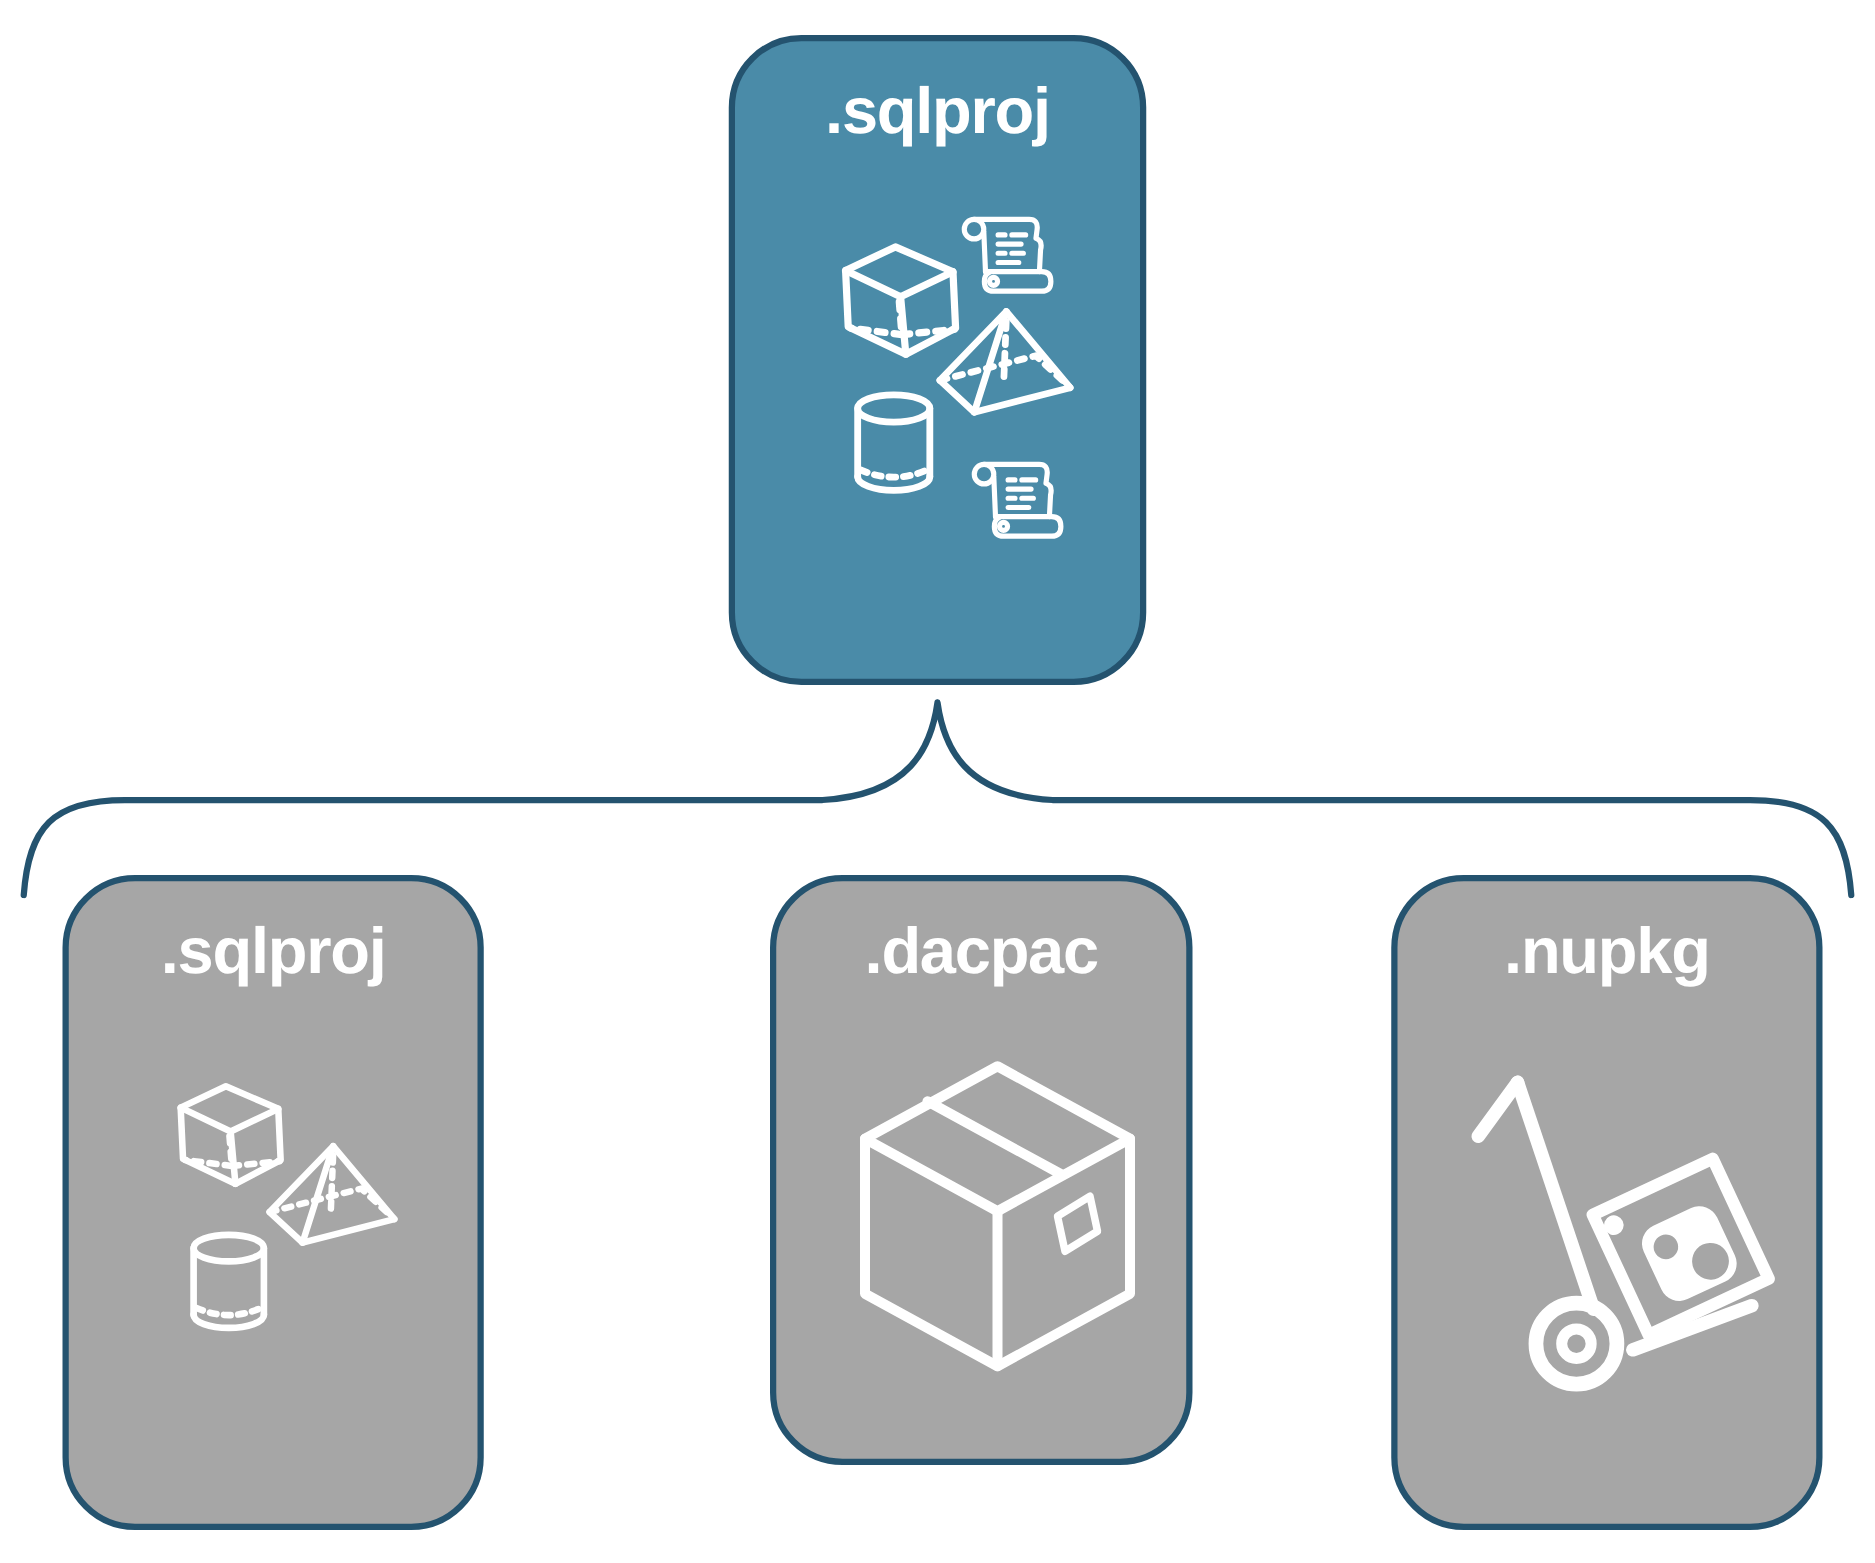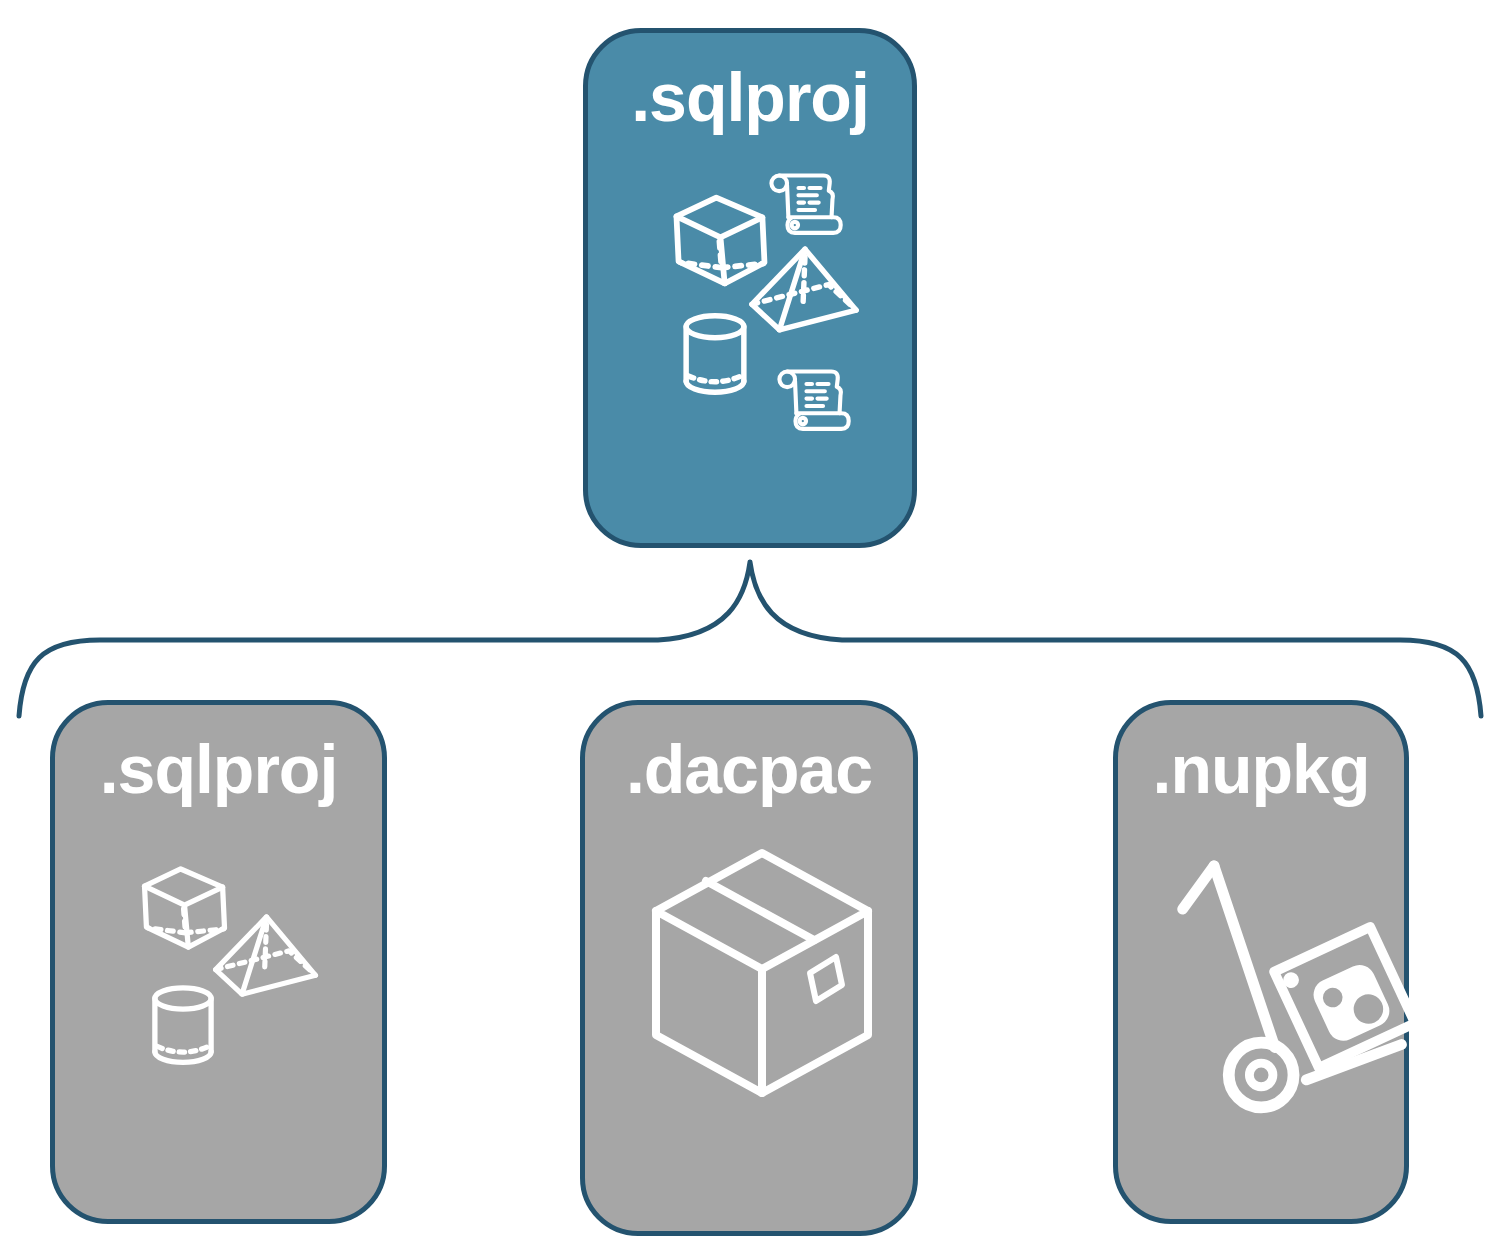--- a/index.html
+++ b/index.html
@@ -14,21 +14,21 @@
     font-family:"Liberation Sans",sans-serif;overflow:hidden;
   }
   .card{
     position:absolute;box-sizing:border-box;
     border:5px solid var(--navy);border-radius:58px;
   }
   .card.teal{background:var(--teal);}
   .card.gray{background:var(--gray);}
   .card-label{
     position:absolute;left:0;right:0;top:30px;
-    text-align:center;font-weight:700;font-size:68px;line-height:1;
+    text-align:center;font-weight:700;font-size:52px;line-height:1;
     letter-spacing:-1px;color:#fff;white-space:nowrap;
   }
   .icon{position:absolute;}
   .brace-svg{position:absolute;left:0;top:0;}
   .connector-label{
     position:absolute;left:806px;top:580px;
     font-size:54px;font-weight:700;line-height:1;letter-spacing:-1.5px;
     color:var(--navy);white-space:nowrap;
   }
   .stroke-ico{fill:none;stroke:var(--icon);}
@@ -121,27 +121,27 @@
         <use href="#g-cube"></use>
       </svg>
     <svg class="icon" style="left:155px;top:206px;" width="113" height="90" viewBox="0 0 120 95">
         <use href="#g-pyramid"></use>
       </svg>
     <svg class="icon" style="left:90px;top:278px;" width="76" height="88" viewBox="0 0 100 115">
         <use href="#g-cylinder"></use>
       </svg>
   </div>
 
-  <div class="card gray" style="left:580px;top:700px;width:338px;height:536px;">
+  <div class="card gray" style="left:616px;top:700px;width:338px;height:472px;">
     <div class="card-label">.dacpac</div>
     <svg class="icon" style="left:57px;top:140px;" width="240" height="260" viewBox="0 0 240 260">
         <use href="#g-package"></use>
       </svg>
   </div>
 
-  <div class="card gray" style="left:1113px;top:700px;width:296px;height:524px;">
+  <div class="card gray" style="left:1113px;top:700px;width:345px;height:524px;">
     <div class="card-label">.nupkg</div>
     <svg class="icon" style="left:45px;top:150px;" width="265" height="275" viewBox="0 0 270 280">
         <use href="#g-handtruck"></use>
       </svg>
   </div>
 
 </div>
 
 </body></html>

